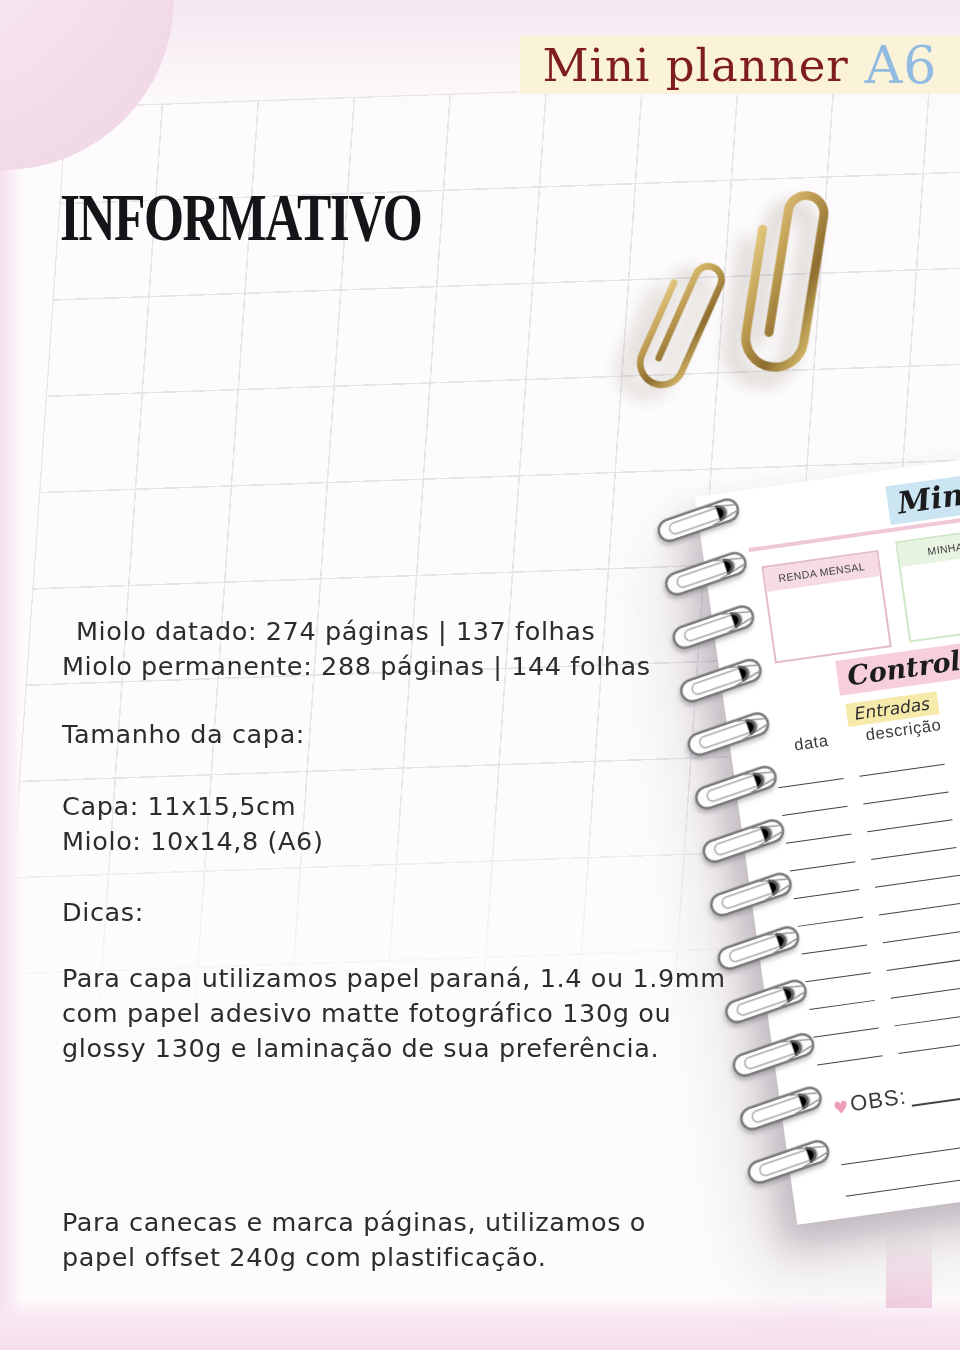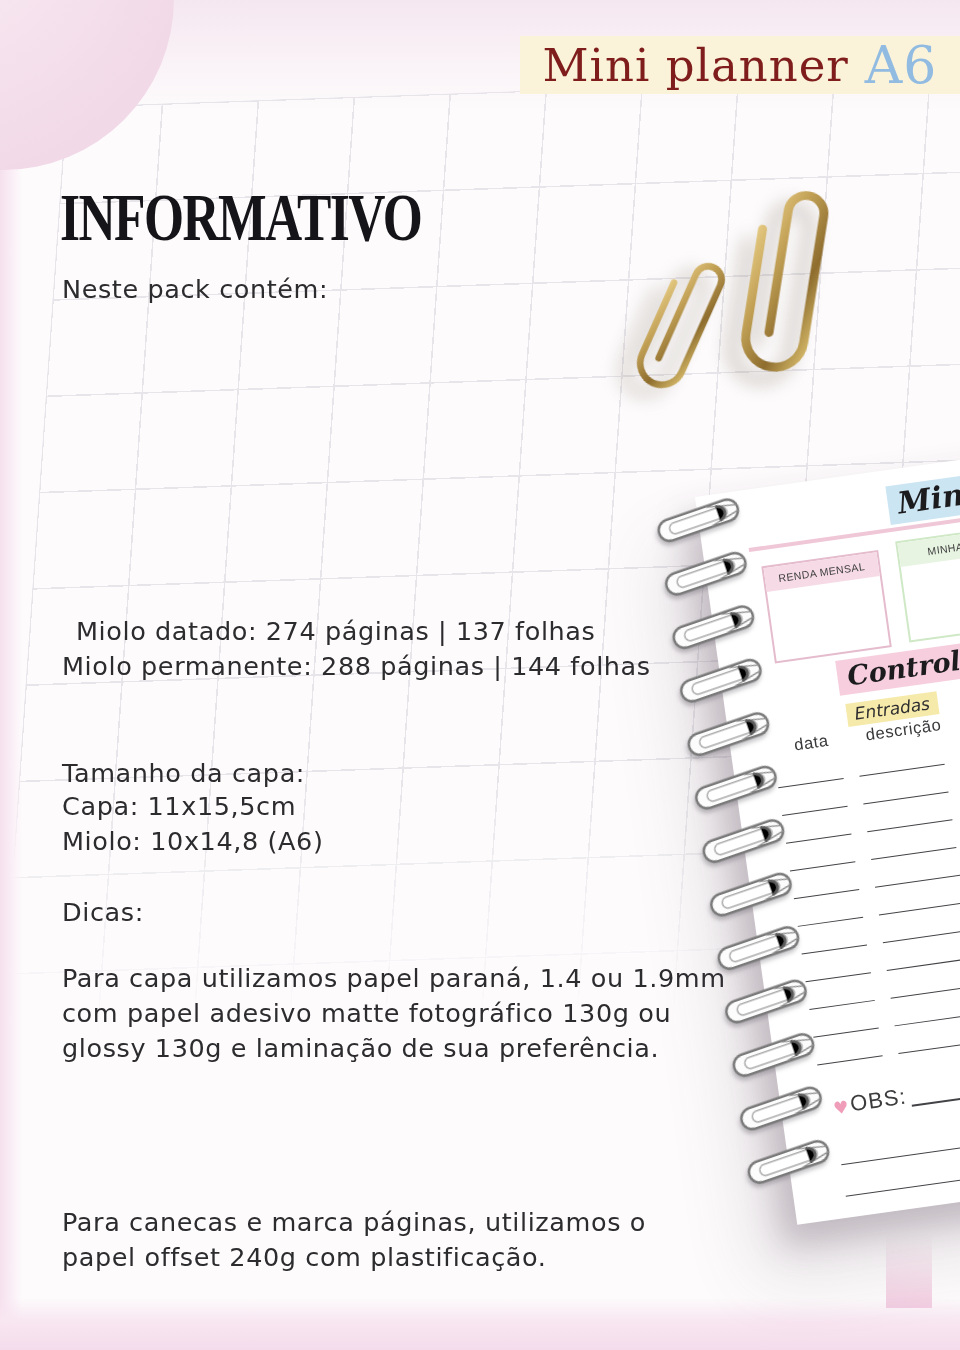--- a/index.html
+++ b/index.html
@@ -36,21 +36,21 @@
 
   
   .heading{position:absolute;left:60px;top:178px;z-index:20;
     font-family:"Liberation Serif","DejaVu Serif",serif;font-weight:700;font-size:66px;
     letter-spacing:-2px;color:#151418;transform:scaleX(.78) scaleY(1.04);transform-origin:left top;
     white-space:nowrap;}
   .txt{position:absolute;left:62px;z-index:20;font-family:"DejaVu Sans",sans-serif;
     font-size:25.5px;line-height:35px;letter-spacing:.6px;color:#2c2b2e;white-space:pre-line;}
   .t-intro{top:272px;} .t-pack{top:340px;}
   .t-pagesh{top:549px;} .t-pages1{top:614px;margin-left:14px;} .t-pages2{top:649px;}
-  .t-coverh{top:756px;} .t-cover1{top:789px;} .t-cover2{top:824px;}
+  .t-coverh{top:717px;} .t-cover1{top:789px;} .t-cover2{top:824px;}
   .t-tipsh{top:895px;} .t-tip1{top:961px;} .t-tip2{top:1099px;} .t-tip3{top:1205px;}
 
   
   .clip{position:absolute;z-index:30;filter:drop-shadow(-12px 14px 9px rgba(125,110,95,.45));}
   .clip svg{width:100%;height:100%;}
   .clip1{left:638px;top:224px;width:88px;height:192px;transform:rotate(24deg);}
   .clip2{left:740px;top:146px;width:92px;height:258px;transform:rotate(9deg);}
 
   
   .notebook{position:absolute;left:695px;top:497px;width:430px;height:735px;z-index:40;
@@ -118,21 +118,20 @@
   <div class="bottom-strip"></div>
   <div class="bottom-accent"></div>
   <div class="corner-circle"></div>
 
   <div class="banner">
     <span class="t">Mini planner</span>
     <span class="b">A6</span>
   </div>
 
   <div class="heading">INFORMATIVO</div>
-  <div class="txt t-intro">Neste pack contém:</div>
   <div class="txt t-pages1">Miolo datado: 274 páginas | 137 folhas</div>
   <div class="txt t-pages2">Miolo permanente: 288 páginas | 144 folhas</div>
   <div class="txt t-coverh">Tamanho da capa:</div>
   <div class="txt t-cover1">Capa: 11x15,5cm</div>
   <div class="txt t-cover2">Miolo: 10x14,8 (A6)</div>
   <div class="txt t-tipsh">Dicas:</div>
   <div class="txt t-tip1">Para capa utilizamos papel paraná, 1.4 ou 1.9mm
 com papel adesivo matte fotográfico 130g ou
 glossy 130g e laminação de sua preferência.</div>
   <div class="txt t-tip3">Para canecas e marca páginas, utilizamos o

